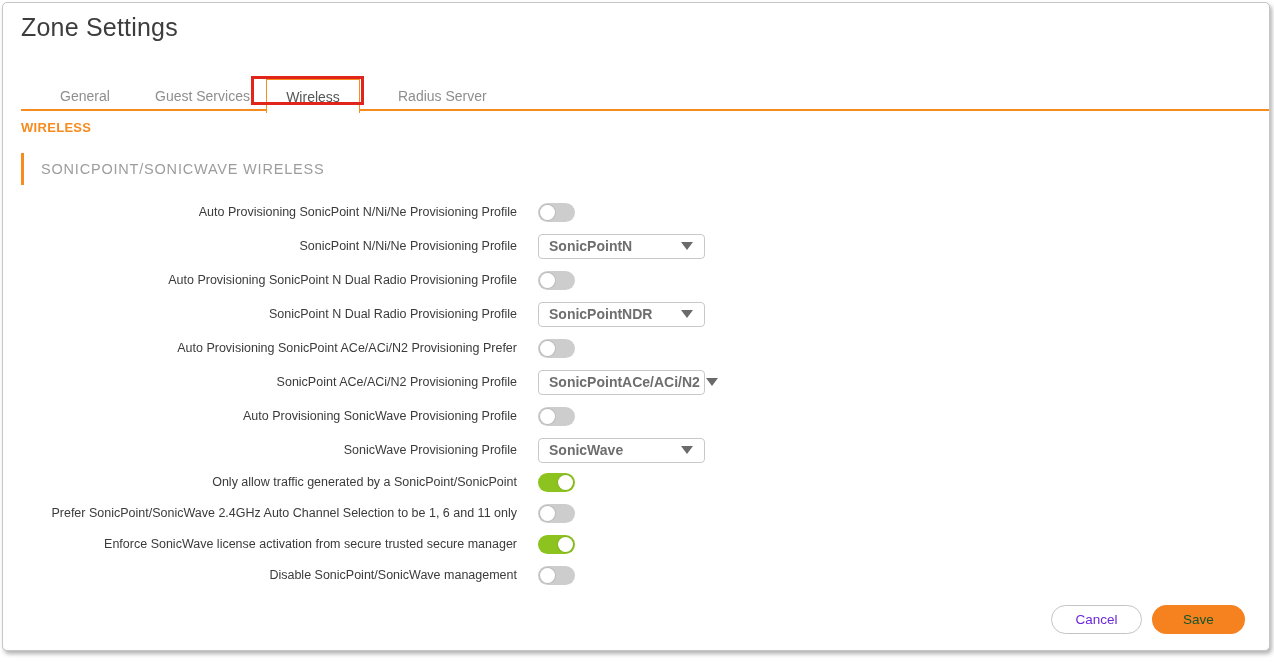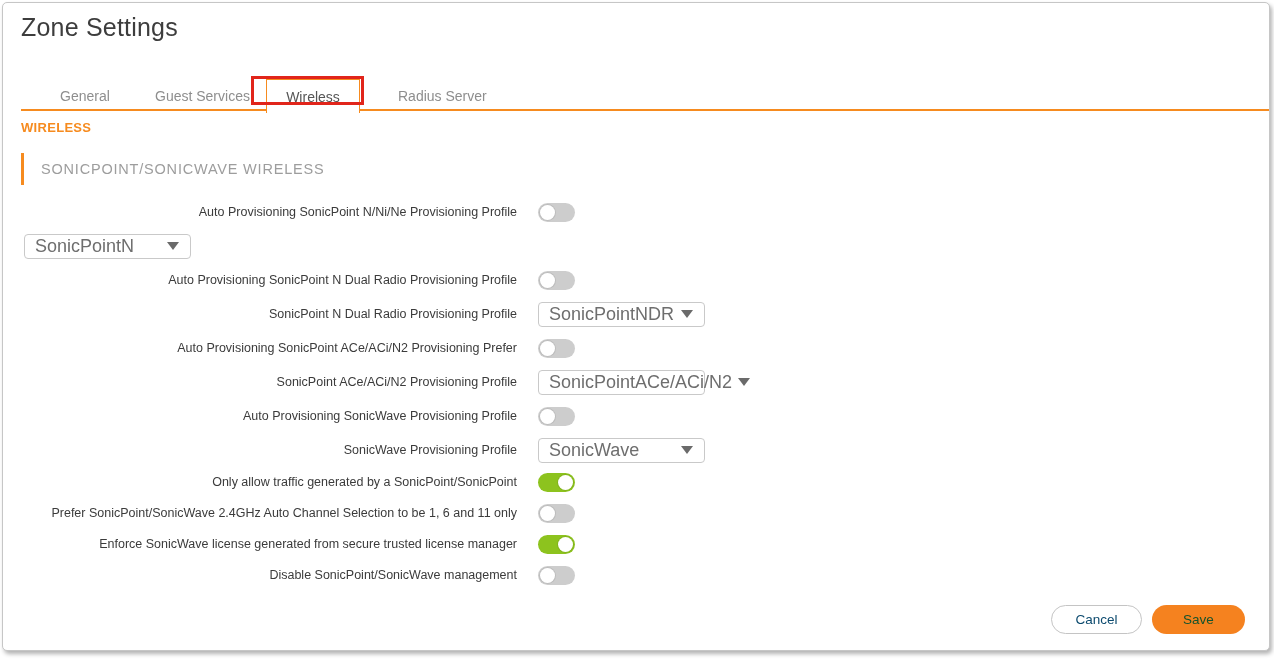--- a/index.html
+++ b/index.html
@@ -71,34 +71,34 @@
     background:#ffffff; box-shadow:0 0 0 1px rgba(0,0,0,0.08);
   }
   .toggle.off .knob { left:2px; }
   .toggle.on  .knob { right:2px; }
 
   .dropdown {
     width:167px; height:25px; border:1px solid #c9c9c9; border-radius:4px;
     background:#fff; display:flex; align-items:center; justify-content:space-between;
     padding:0 11px 0 10px; cursor:pointer;
   }
-  .dd-value { font-size:18px; color:#6e6e6e; white-space:nowrap; }
+  .dd-value { font-size:14px; color:#6e6e6e; white-space:nowrap;font-weight:bold; }
   .dd-arrow {
     width:0; height:0; flex:none; margin-left:6px;
     border-left:6.5px solid transparent; border-right:6.5px solid transparent;
     border-top:8px solid #6a6a6a;
   }
 
   
   .footer { position:absolute; top:602px; right:24px; display:flex; gap:10px; }
   .btn {
     height:29px; border-radius:15px; font-size:13.5px; font-family:inherit;
     display:flex; align-items:center; justify-content:center; cursor:pointer;
   }
-  .btn-cancel { width:91px; background:#ffffff; border:1px solid #c4c4c4; color:#0c4a6e; }
+  .btn-cancel { width:91px; background:#ffffff; border:1px solid #c4c4c4; color:#6d28d9; }
   .btn-save   { width:93px; background:#F5821F; border:none; color:#14532d; }
 </style>
 </head>
 <body>
 
 <div class="window">
 
   <div class="page-title">Zone Settings</div>
 
   <div class="tabbar">
@@ -122,20 +122,23 @@
         <div class="row-label">
           <span>Auto Provisioning SonicPoint N/Ni/Ne Provisioning Profile</span>
         </div>
         <div class="row-control">
           <div class="toggle off">
             <div class="knob"></div>
           </div>
         </div>
       </div>
       <div class="row" style="top: 226px;">
+        <div class="row-label">
+          <span>SonicPoint N/Ni/Ne Provisioning Profile</span>
+        </div>
         <div class="row-control">
           <div class="dropdown">
             <span class="dd-value">SonicPointN</span>
             <span class="dd-arrow"></span>
           </div>
         </div>
       </div>
       <div class="row" style="top: 260px;">
         <div class="row-label">
           <span>Auto Provisioning SonicPoint N Dual Radio Provisioning Profile</span>
@@ -214,21 +217,21 @@
           <span>Prefer SonicPoint/SonicWave 2.4GHz Auto Channel Selection to be 1, 6 and 11 only</span>
         </div>
         <div class="row-control">
           <div class="toggle off">
             <div class="knob"></div>
           </div>
         </div>
       </div>
       <div class="row" style="top: 524px;">
         <div class="row-label">
-          <span>Enforce SonicWave license generated from secure trusted license manager</span>
+          <span>Enforce SonicWave license activation from secure trusted secure manager</span>
         </div>
         <div class="row-control">
           <div class="toggle on">
             <div class="knob"></div>
           </div>
         </div>
       </div>
       <div class="row" style="top: 555px;">
         <div class="row-label">
           <span>Disable SonicPoint/SonicWave management</span>

